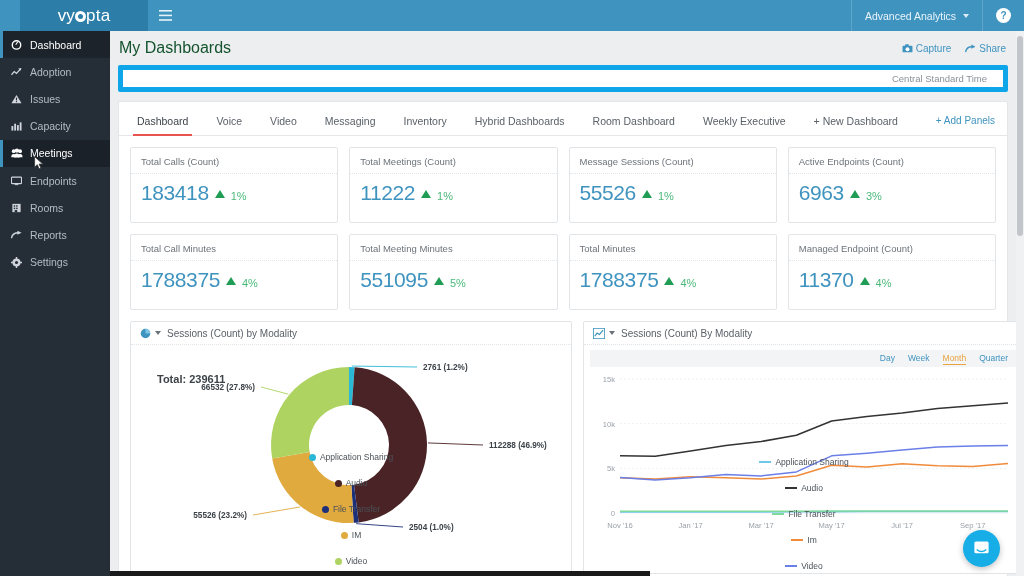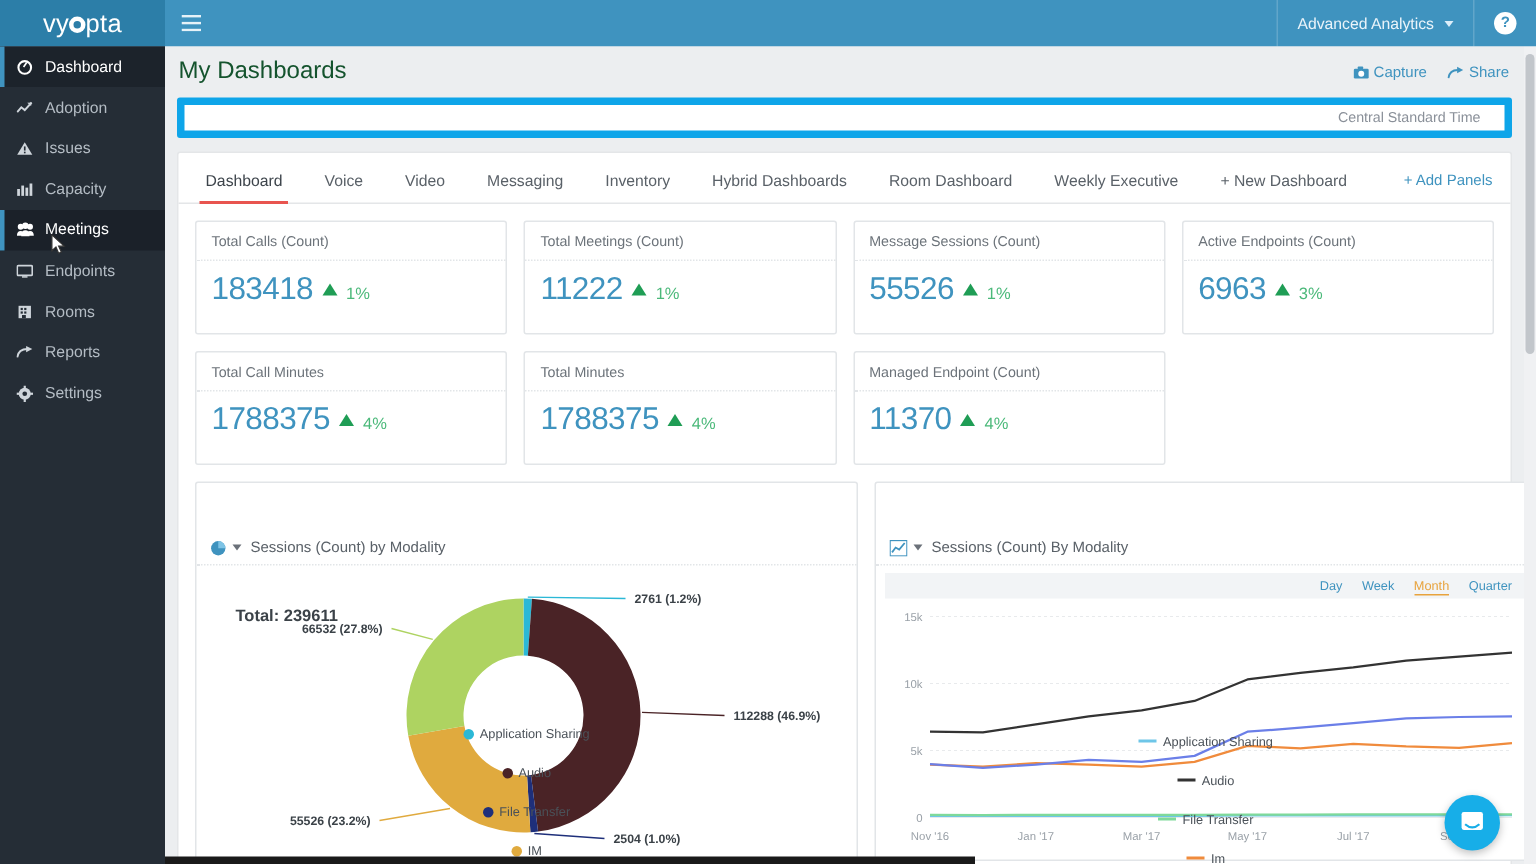--- a/index.html
+++ b/index.html
@@ -12,22 +12,22 @@
     color: #444;
   }
   .app { position: relative; width: 1024px; height: 576px; }
 
   
   .topbar {
     position: absolute; top: 0; left: 0; width: 1024px; height: 31px;
     background: #3f93bf; display: flex; align-items: center;
   }
   .logo-cell {
-    width: 110px; height: 31px; background: #2c7ea8;
-    display: flex; align-items: center; justify-content: center;
+    width: 128px; height: 31px; background: #2c7ea8;
+    display: flex; align-items: center; justify-content: center; margin-left: 20px;
   }
   .logo-text {
     color: #ffffff; font-size: 17px; letter-spacing: 0.2px;
     font-weight: 500; line-height: 1;
   }
   .logo-o {
     display: inline-block; position: relative; width: 11px; height: 11px;
     border-radius: 50%; background: #ffffff; vertical-align: -1px; margin: 0 0px;
   }
   .logo-o::after{
@@ -160,21 +160,20 @@
 
   
   .charts-row {
     display: grid; grid-template-columns: 1fr 1fr; gap: 11px;
     padding: 11px 11px 11px 11px;
   }
   .chart-card { border: 1px solid #e2e5e8; border-radius: 2px; background: #ffffff; height: 253px; position: relative; }
   .chart-head {
     height: 23px; display: flex; align-items: center; gap: 6px; padding: 0 9px;
     border-bottom: 1px dotted #e2e5e8;
-    margin-top: 32px;
   }
   .chart-head-ico { display: flex; align-items: center; gap: 2px; }
   .chart-title { font-size: 10px; color: #5a6168; }
 
   .donut-body { position: relative; height: 228px; }
   .donut-total { position: absolute; left: 26px; top: 28px; font-size: 11px; font-weight: bold; color: #3b4248; }
   .cb-legend {
     position: absolute; bottom: 7px; left: 0; right: 0;
     display: flex; align-items: center; justify-content: center; gap: 16px; flex-direction: column;
   }
@@ -438,20 +437,28 @@
         </div>
       </div>
 
       <div class="kpi-grid">
         <div class="kpi-card">
           <div class="kpi-title">Total Call Minutes</div>
           <div class="kpi-body">
             <span class="kpi-value">1788375</span>
             <span class="kpi-tri"></span>
             <span class="kpi-delta">4%</span>
+          </div>
+        </div>
+        <div class="kpi-card">
+          <div class="kpi-title">Total Meeting Minutes</div>
+          <div class="kpi-body">
+            <span class="kpi-value">551095</span>
+            <span class="kpi-tri"></span>
+            <span class="kpi-delta">5%</span>
           </div>
         </div>
         <div class="kpi-card">
           <div class="kpi-title">Total Minutes</div>
           <div class="kpi-body">
             <span class="kpi-value">1788375</span>
             <span class="kpi-tri"></span>
             <span class="kpi-delta">4%</span>
           </div>
         </div>

